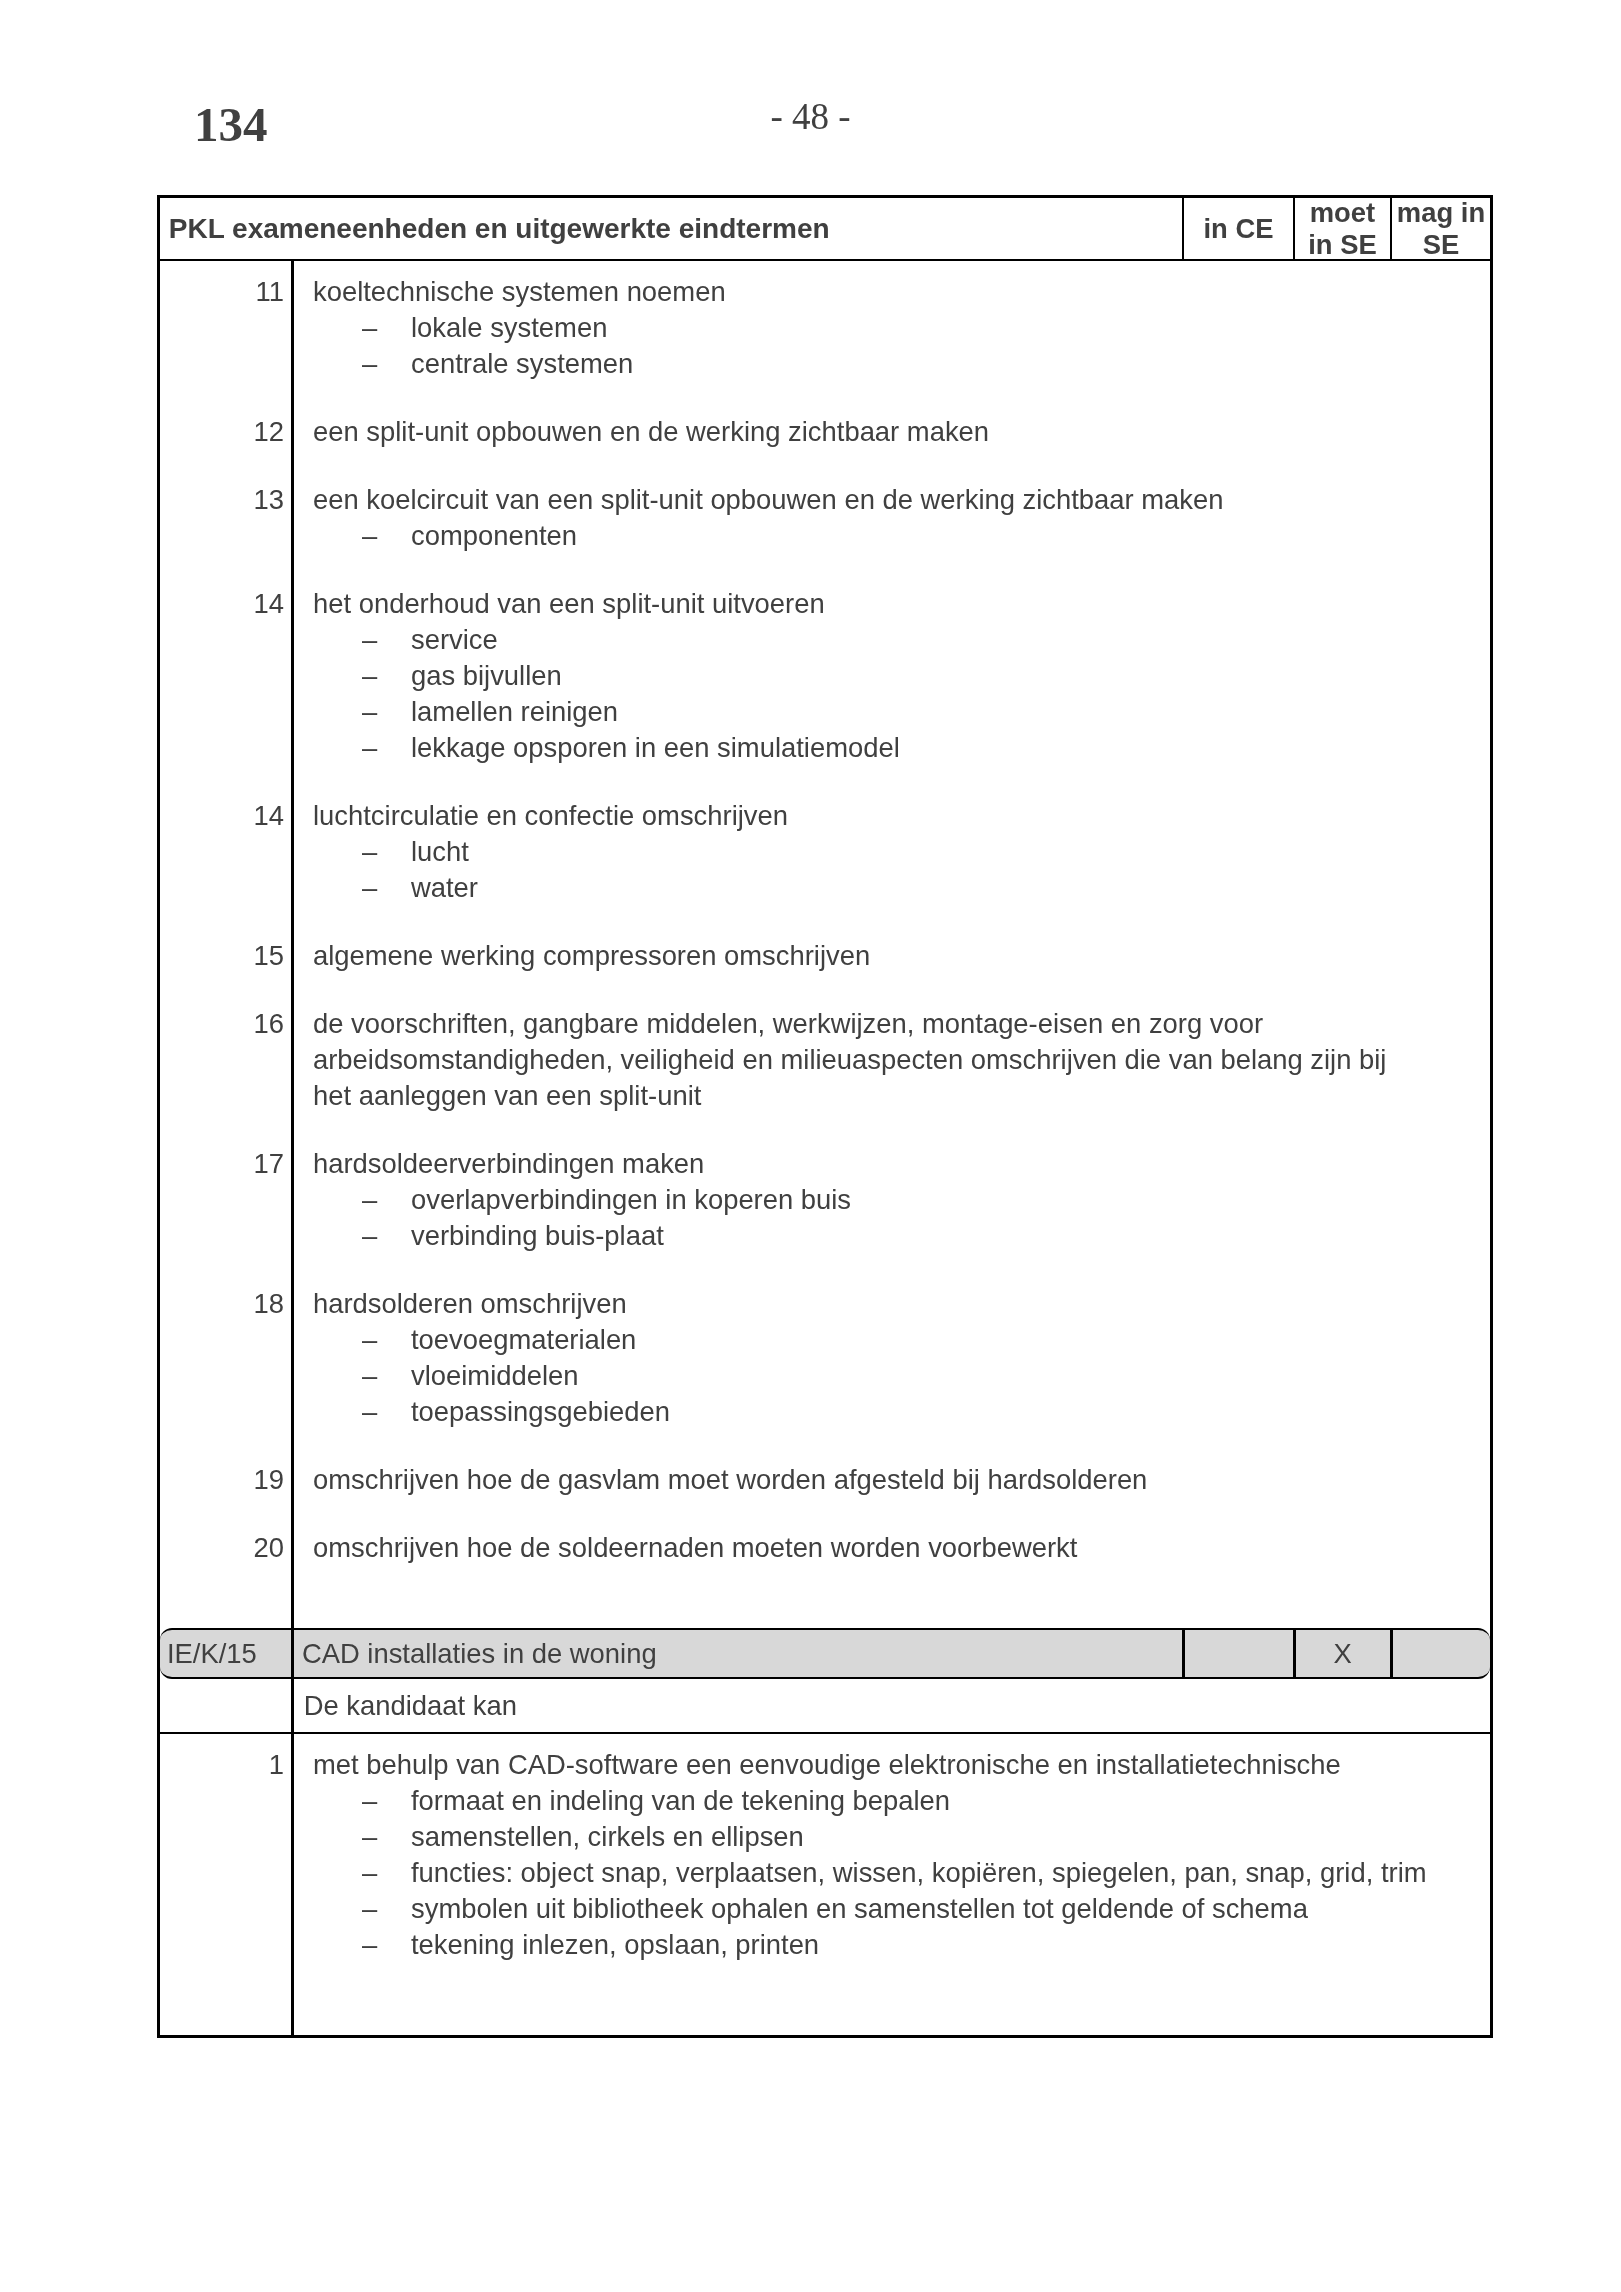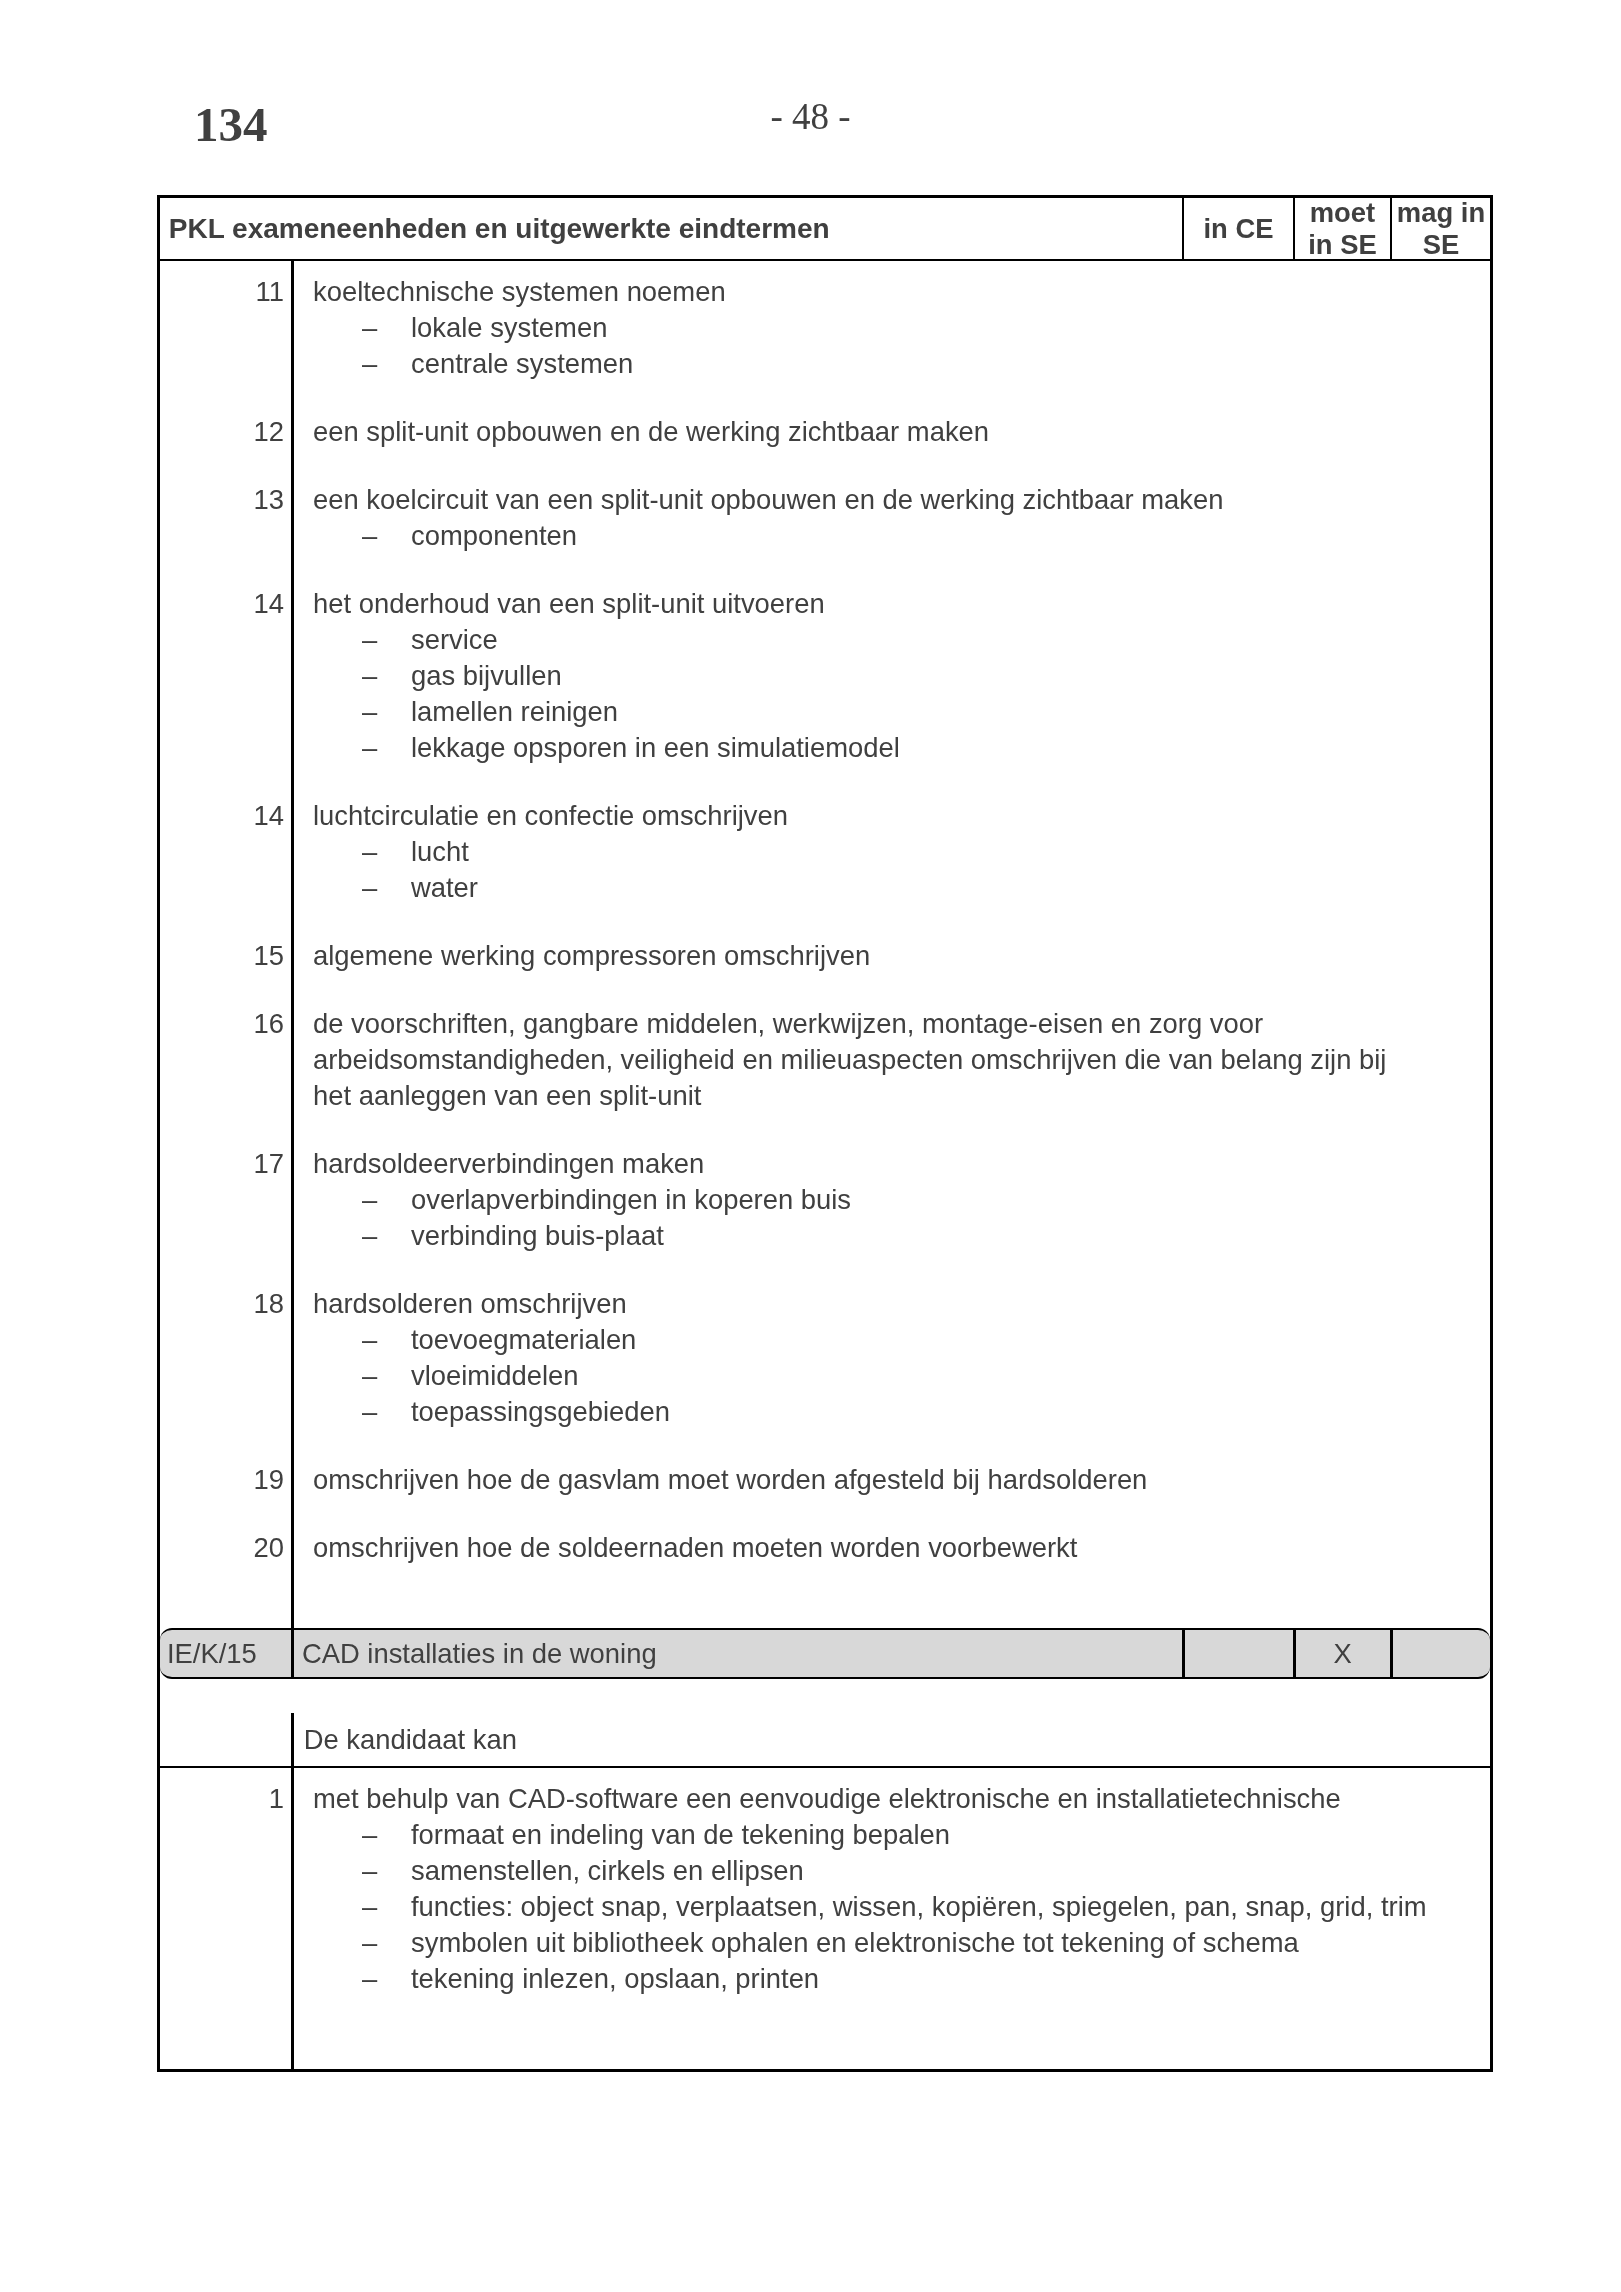--- a/index.html
+++ b/index.html
@@ -71,21 +71,21 @@
   .unit-row .cell { display:flex; align-items:center; }
   .u-code  { flex:0 0 131px; padding-left:6.9px; }
   .u-sep   { flex:0 0 2.9px; background:#000; }
   .u-title { flex:0 0 888px; padding-left:8px; }
   .u-ce    { flex:0 0 108px; justify-content:center; }
   .u-moet  { flex:0 0 94px;  justify-content:center; }
   .u-mag   { flex:1; justify-content:center; }
   
   .kandidaat-row {
     display:flex; height:55px; border-bottom:2.9px solid #000;
-    align-items:stretch; font-size:27.4px;margin-top:34px;
+    align-items:stretch; font-size:27.4px;
   }
   .k-num  { flex:0 0 131px; }
   .k-sep  { flex:0 0 2.9px; background:#000; }
   .k-text { flex:1; display:flex; align-items:center; padding-left:9.8px; }
 </style>
 </head>
 <body>
 
 <div class="page">
 
@@ -260,21 +260,21 @@
             <div class="sub">
               <div class="dash">–</div>
               <div class="sub-text">samenstellen, cirkels en ellipsen</div>
             </div>
             <div class="sub">
               <div class="dash">–</div>
               <div class="sub-text">functies: object snap, verplaatsen, wissen, kopiëren, spiegelen, pan, snap, grid, trim</div>
             </div>
             <div class="sub">
               <div class="dash">–</div>
-              <div class="sub-text">symbolen uit bibliotheek ophalen en elektronische tot tekening of schema</div>
+              <div class="sub-text">symbolen uit bibliotheek ophalen en samenstellen tot geldende of schema</div>
             </div>
             <div class="sub">
               <div class="dash">–</div>
               <div class="sub-text">tekening inlezen, opslaan, printen</div>
             </div>
           </div>
         </div>
       </div>
 
   </div>

